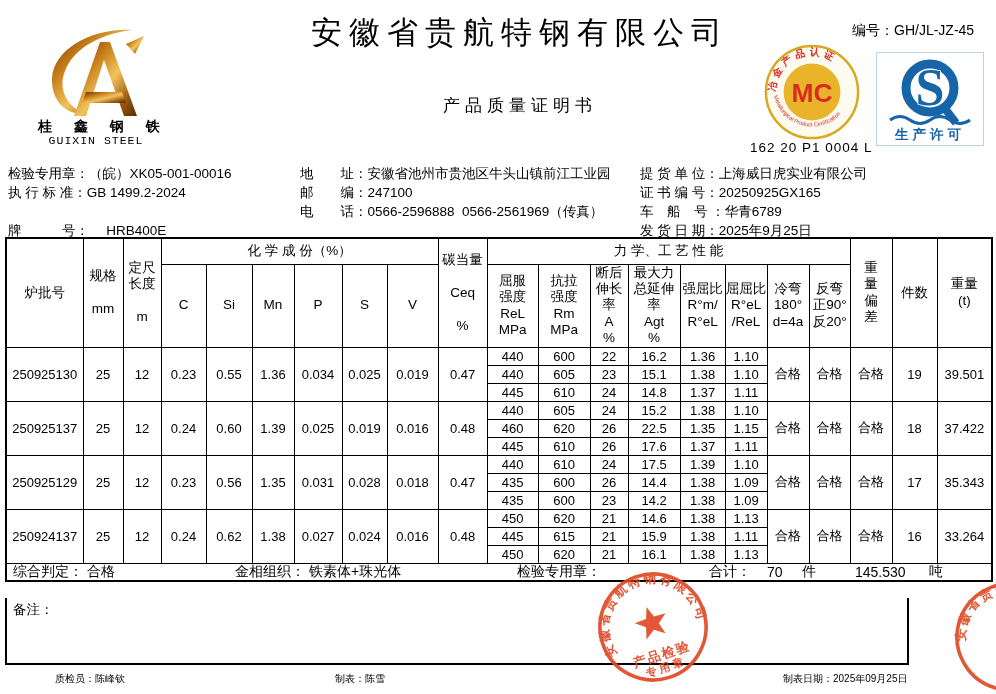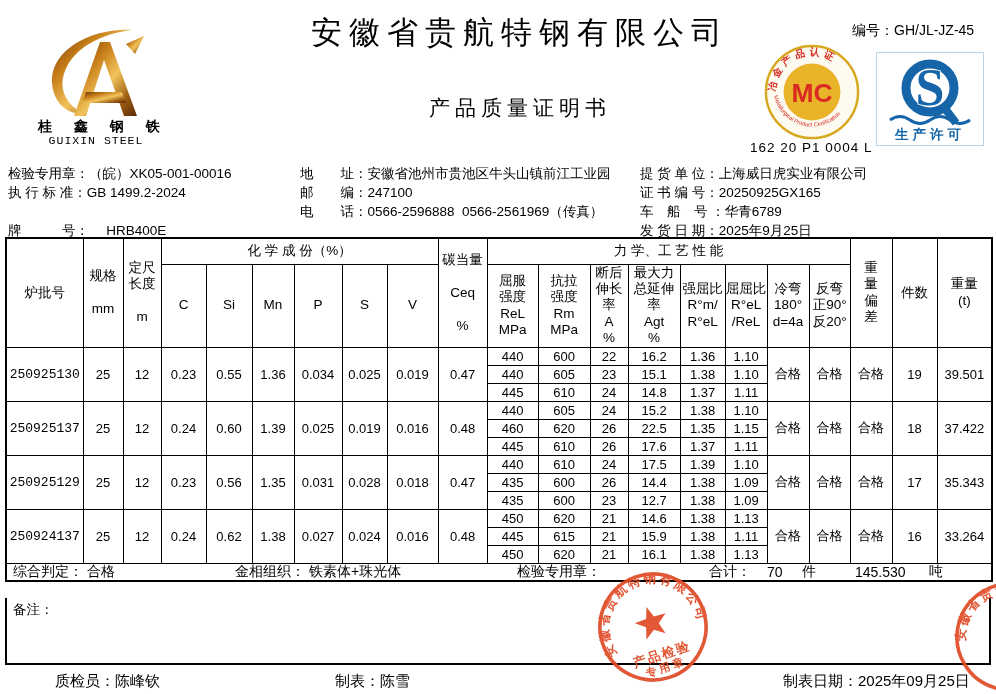--- a/index.html
+++ b/index.html
@@ -11,56 +11,56 @@
 
   
   .logo-svg{position:absolute;left:40px;top:26px;width:110px;height:92px;}
   .logo-cn{position:absolute;left:38px;top:118px;width:116px;text-align:center;
     font-size:14px;font-weight:bold;letter-spacing:9px;white-space:nowrap;}
   .logo-en{position:absolute;left:38px;top:134px;width:116px;text-align:center;
     font-size:11.5px;font-family:"Liberation Mono","DejaVu Sans Mono",monospace;letter-spacing:1px;}
   .company-title{position:absolute;left:278px;top:12px;width:484px;text-align:center;
     font-family:"Liberation Serif","DejaVu Serif",serif;font-size:31px;letter-spacing:7px;white-space:nowrap;}
   .doc-title{position:absolute;left:278px;top:94px;width:484px;text-align:center;
-    font-family:"Liberation Serif","DejaVu Serif",serif;font-size:21px;letter-spacing:5px;}
+    font-family:"Liberation Serif","DejaVu Serif",serif;font-size:17px;letter-spacing:5px;}
   .serial{position:absolute;left:852px;top:22px;font-size:14px;white-space:nowrap;}
   .mc-svg{position:absolute;left:763px;top:43px;width:98px;height:98px;}
   .mc-code{position:absolute;left:750px;top:140px;font-size:13.5px;letter-spacing:1px;white-space:nowrap;}
   .qs-svg{position:absolute;left:876px;top:52px;width:108px;height:94px;}
 
   
   .info-line{position:absolute;font-size:13.5px;white-space:pre;}
   .info-line .lbl{white-space:pre;}
   .info-line .val{white-space:pre;}
 
   
   table.qt{position:absolute;left:5px;top:237px;width:986px;border-collapse:collapse;
     table-layout:fixed;border:2px solid #000;}
   table.qt th,table.qt td{border:1px solid #000;padding:0;text-align:center;vertical-align:middle;
     font-weight:normal;font-size:13px;overflow:hidden;}
   table.qt thead th{white-space:pre-line;line-height:1.22;font-size:13.5px;}
   table.qt thead tr.g{height:26px;}
   table.qt thead tr.h{height:82px;}
   table.qt tbody tr{height:18px;}
-  td.batch{font-size:13.5px;font-family:Liberation Mono, monospace;}
+  td.batch{font-size:13.5px;}
   td.ok{font-size:13.5px;}
   tr.summary-row{height:34px;}
   td.summary-cell{position:relative;text-align:left;}
   .sm{position:absolute;top:50%;transform:translateY(-50%);font-size:14px;white-space:nowrap;}
 
   
-  .notes-box{position:absolute;left:5px;top:598px;width:986px;height:67px;box-sizing:border-box;
+  .notes-box{position:absolute;left:5px;top:598px;width:904px;height:67px;box-sizing:border-box;
     border:2px solid #000;border-top:none;}
   .notes-inner{display:flex;padding-top:3px;}
   .notes-label{font-size:13.5px;padding-left:6px;white-space:pre;}
   .notes-lines{font-size:13.5px;}
   .notes-lines div{white-space:pre;line-height:15.5px;}
 
   
-  .footer-item{position:absolute;top:672px;font-size:15px;white-space:nowrap;}
+  .footer-item{position:absolute;top:672px;font-size:10px;white-space:nowrap;}
   .f1{left:55px;} .f2{left:335px;} .f3{left:783px;}
 
   
   .stamp1{position:absolute;left:591px;top:565px;width:124px;height:124px;opacity:.92;z-index:5;}
   .stamp2{position:absolute;left:948px;top:575px;width:124px;height:124px;opacity:.92;z-index:5;}
 </style>
 </head>
 <body>
 
 <div id="page">
@@ -319,21 +319,21 @@
           <td>600</td>
           <td>26</td>
           <td>14.4</td>
           <td>1.38</td>
           <td>1.09</td>
         </tr>
         <tr>
           <td>435</td>
           <td>600</td>
           <td>23</td>
-          <td>12.7</td>
+          <td>14.2</td>
           <td>1.38</td>
           <td>1.09</td>
         </tr>
         <tr>
           <td rowspan="3" class="batch">250924137</td>
           <td rowspan="3">25</td>
           <td rowspan="3">12</td>
           <td rowspan="3">0.24</td>
           <td rowspan="3">0.62</td>
           <td rowspan="3">1.38</td>

